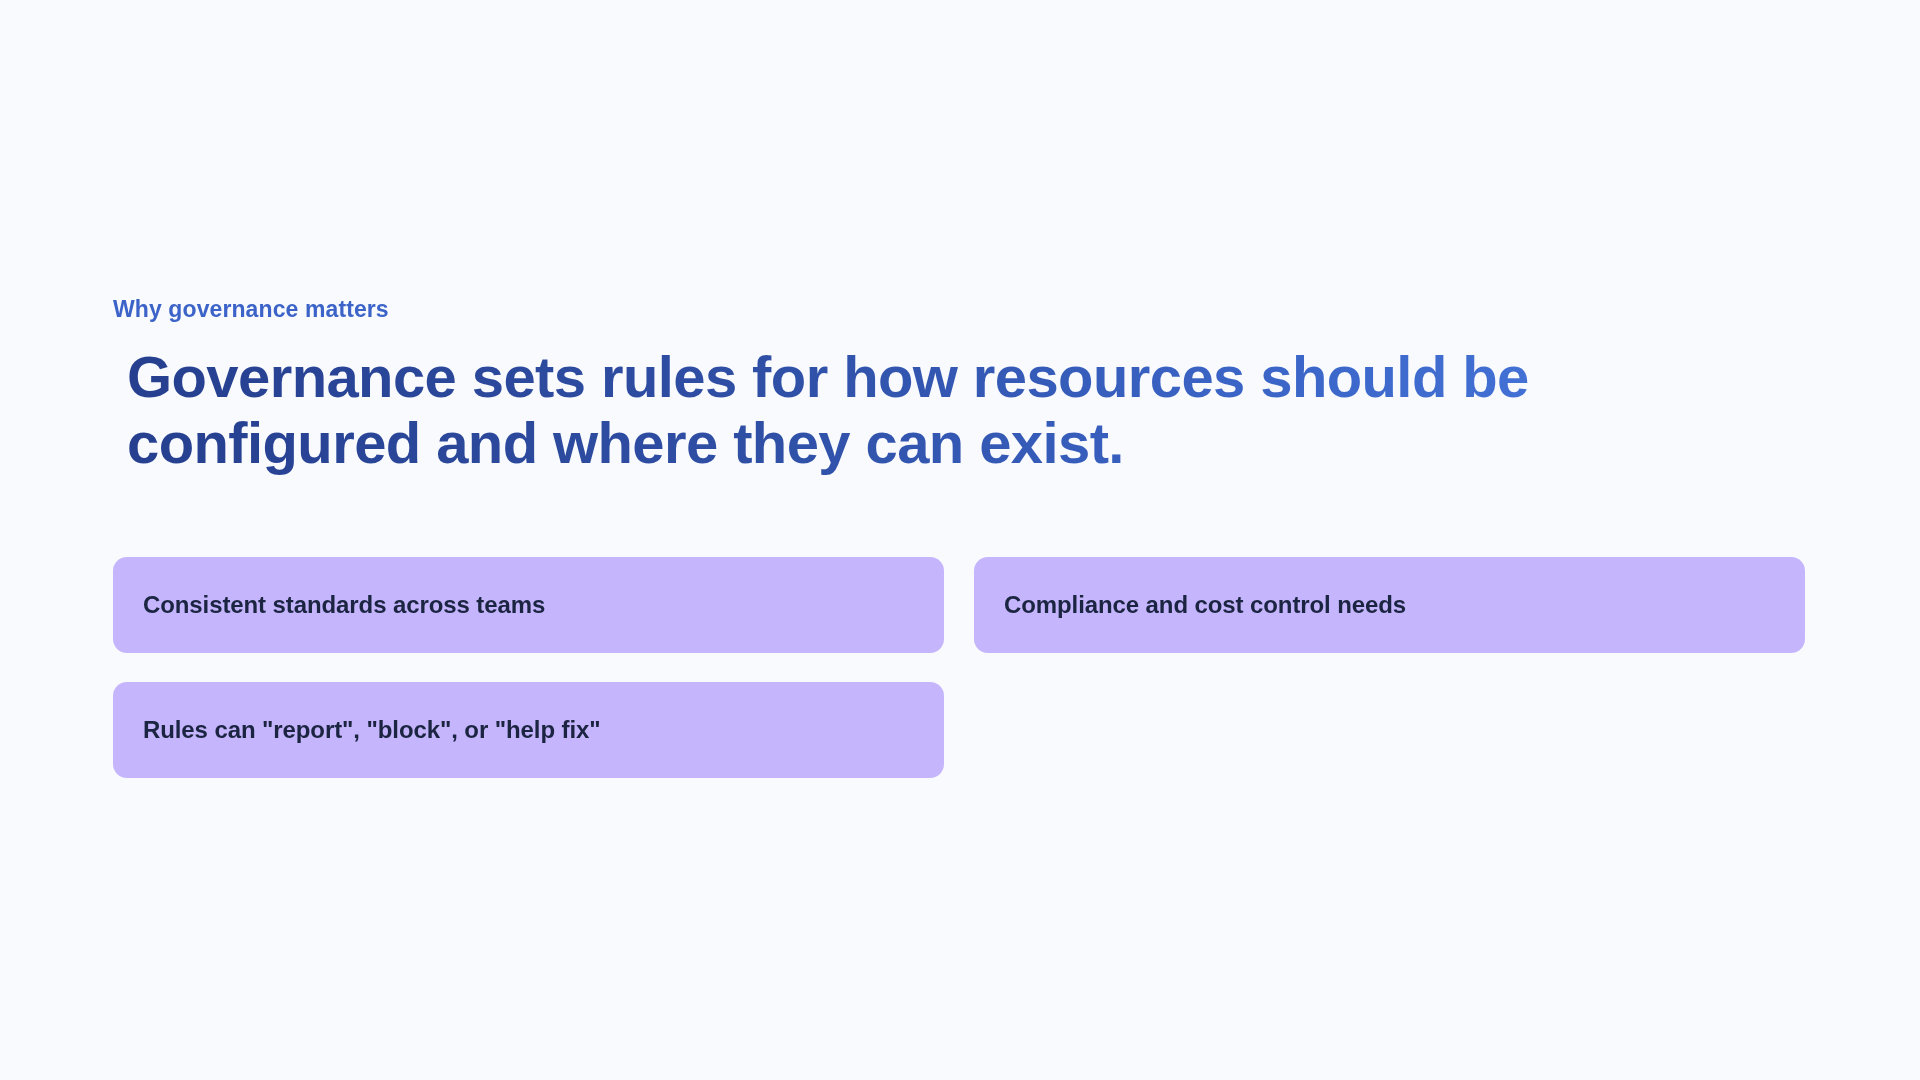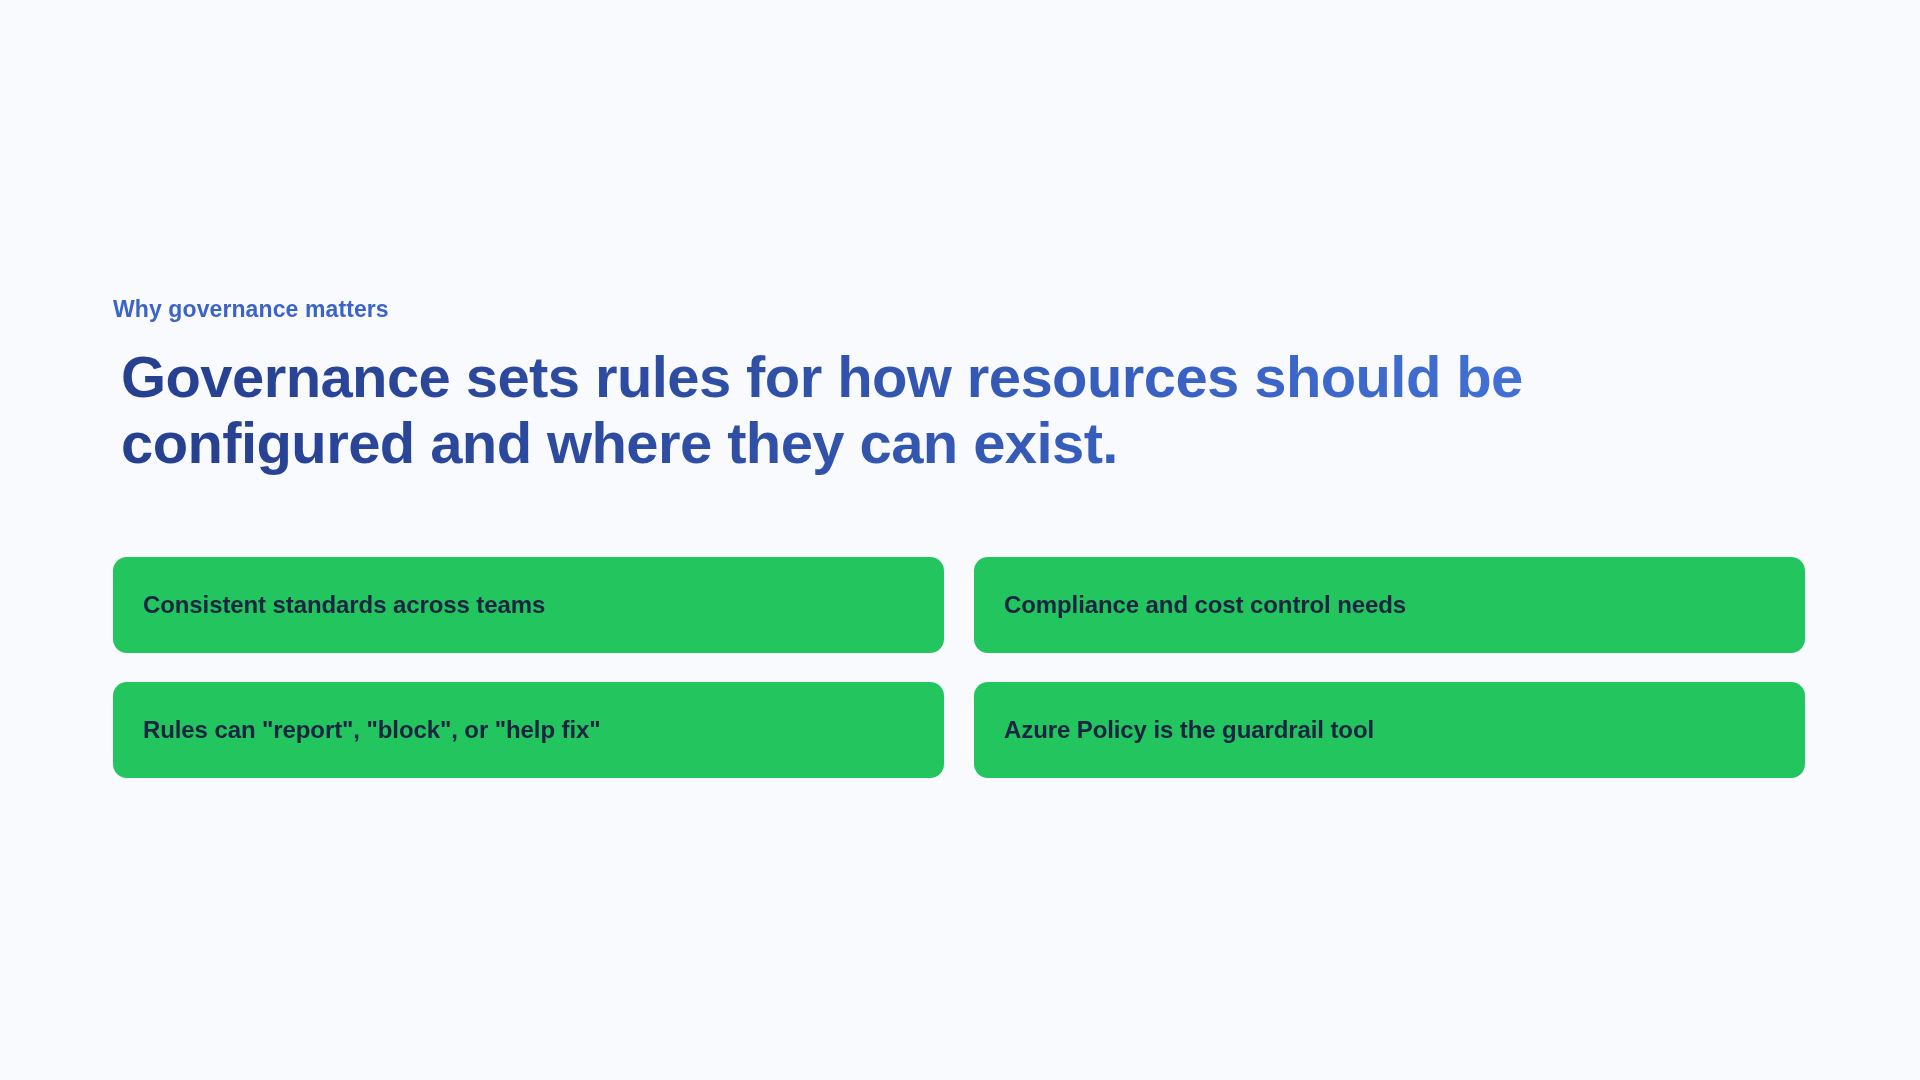--- a/index.html
+++ b/index.html
@@ -37,21 +37,21 @@
     line-height: 1.2;
     margin: 0 0 20px 0;
     white-space: nowrap;
   }
 
   .headline {
     font-size: 58px;
     font-weight: 700;
     line-height: 1.14;
     letter-spacing: -0.6px;
-    margin: 8px;
+    margin: 14px;
     max-width: 1640px;
     background-image: linear-gradient(90deg, #263f8f 0%, #2f4fa5 38%, #3a64c6 68%, #4a7ae0 100%);
     -webkit-background-clip: text;
     background-clip: text;
     color: transparent;
     -webkit-text-fill-color: transparent;
   }
 
   .card-grid {
     position: absolute;
@@ -59,21 +59,21 @@
     top: 557px;
     width: 1692px;
     display: grid;
     grid-template-columns: 1fr 1fr;
     grid-auto-rows: 96px;
     column-gap: 30px;
     row-gap: 29px;
   }
 
   .card {
-    background: #22c55e;
+    background: #c4b5fd;
     border-radius: 14px;
     display: flex;
     align-items: center;
     padding: 0 30px;
     box-sizing: border-box;
   }
 
   .card-label {
     font-size: 24px;
     font-weight: 700;
@@ -95,18 +95,15 @@
   <div class="card-grid">
     <div class="card">
       <span class="card-label">Consistent standards across teams</span>
     </div>
     <div class="card">
       <span class="card-label">Compliance and cost control needs</span>
     </div>
     <div class="card">
       <span class="card-label">Rules can "report", "block", or "help fix"</span>
     </div>
-    <div class="card">
-      <span class="card-label">Azure Policy is the guardrail tool</span>
-    </div>
   </div>
 
 </div>
 
 </body></html>

